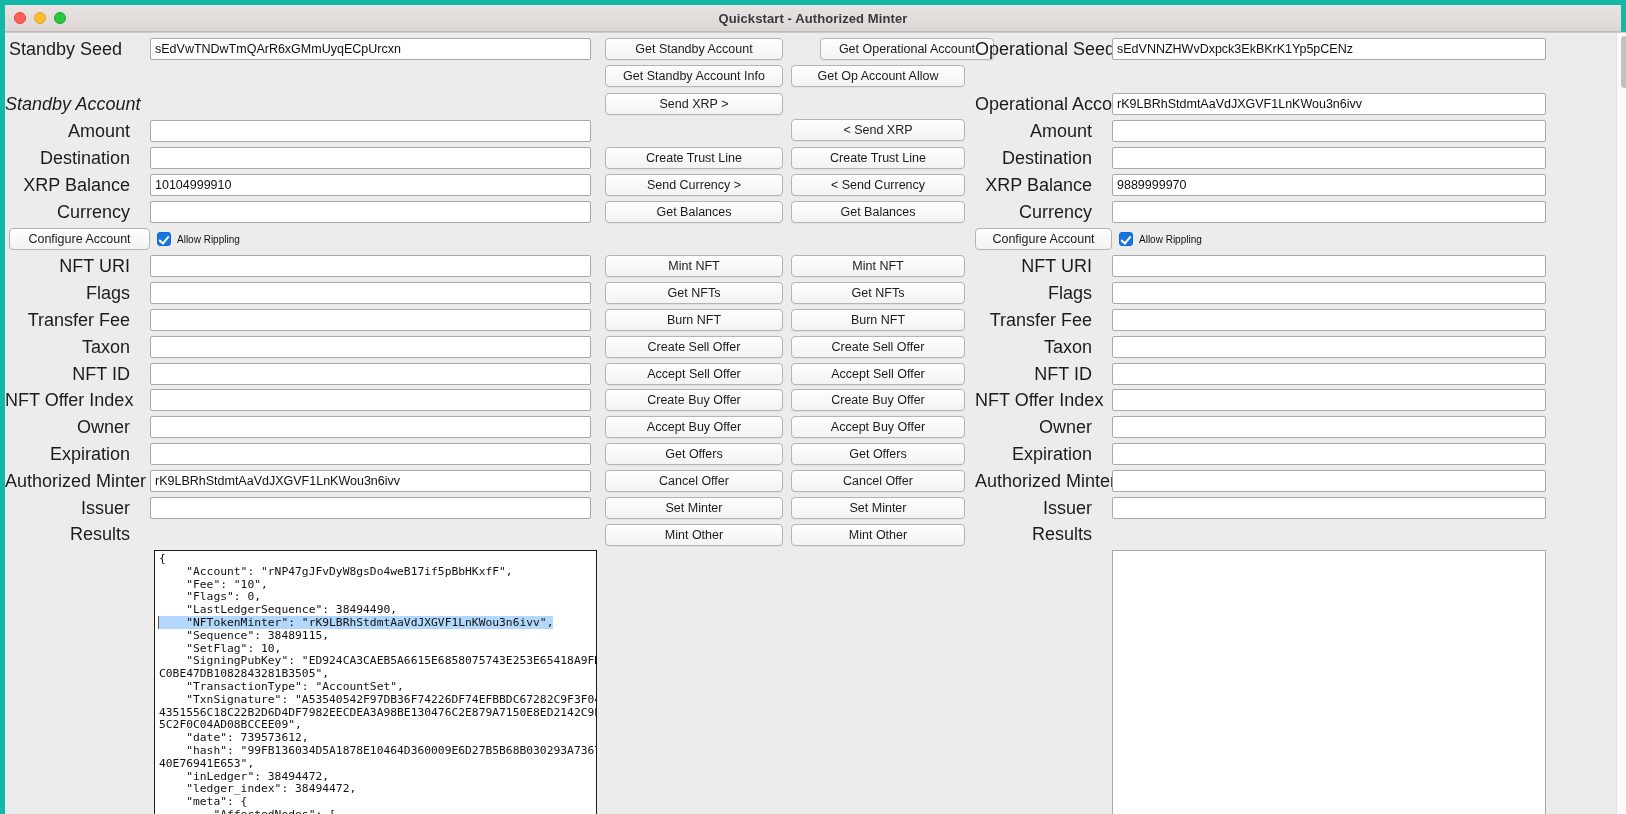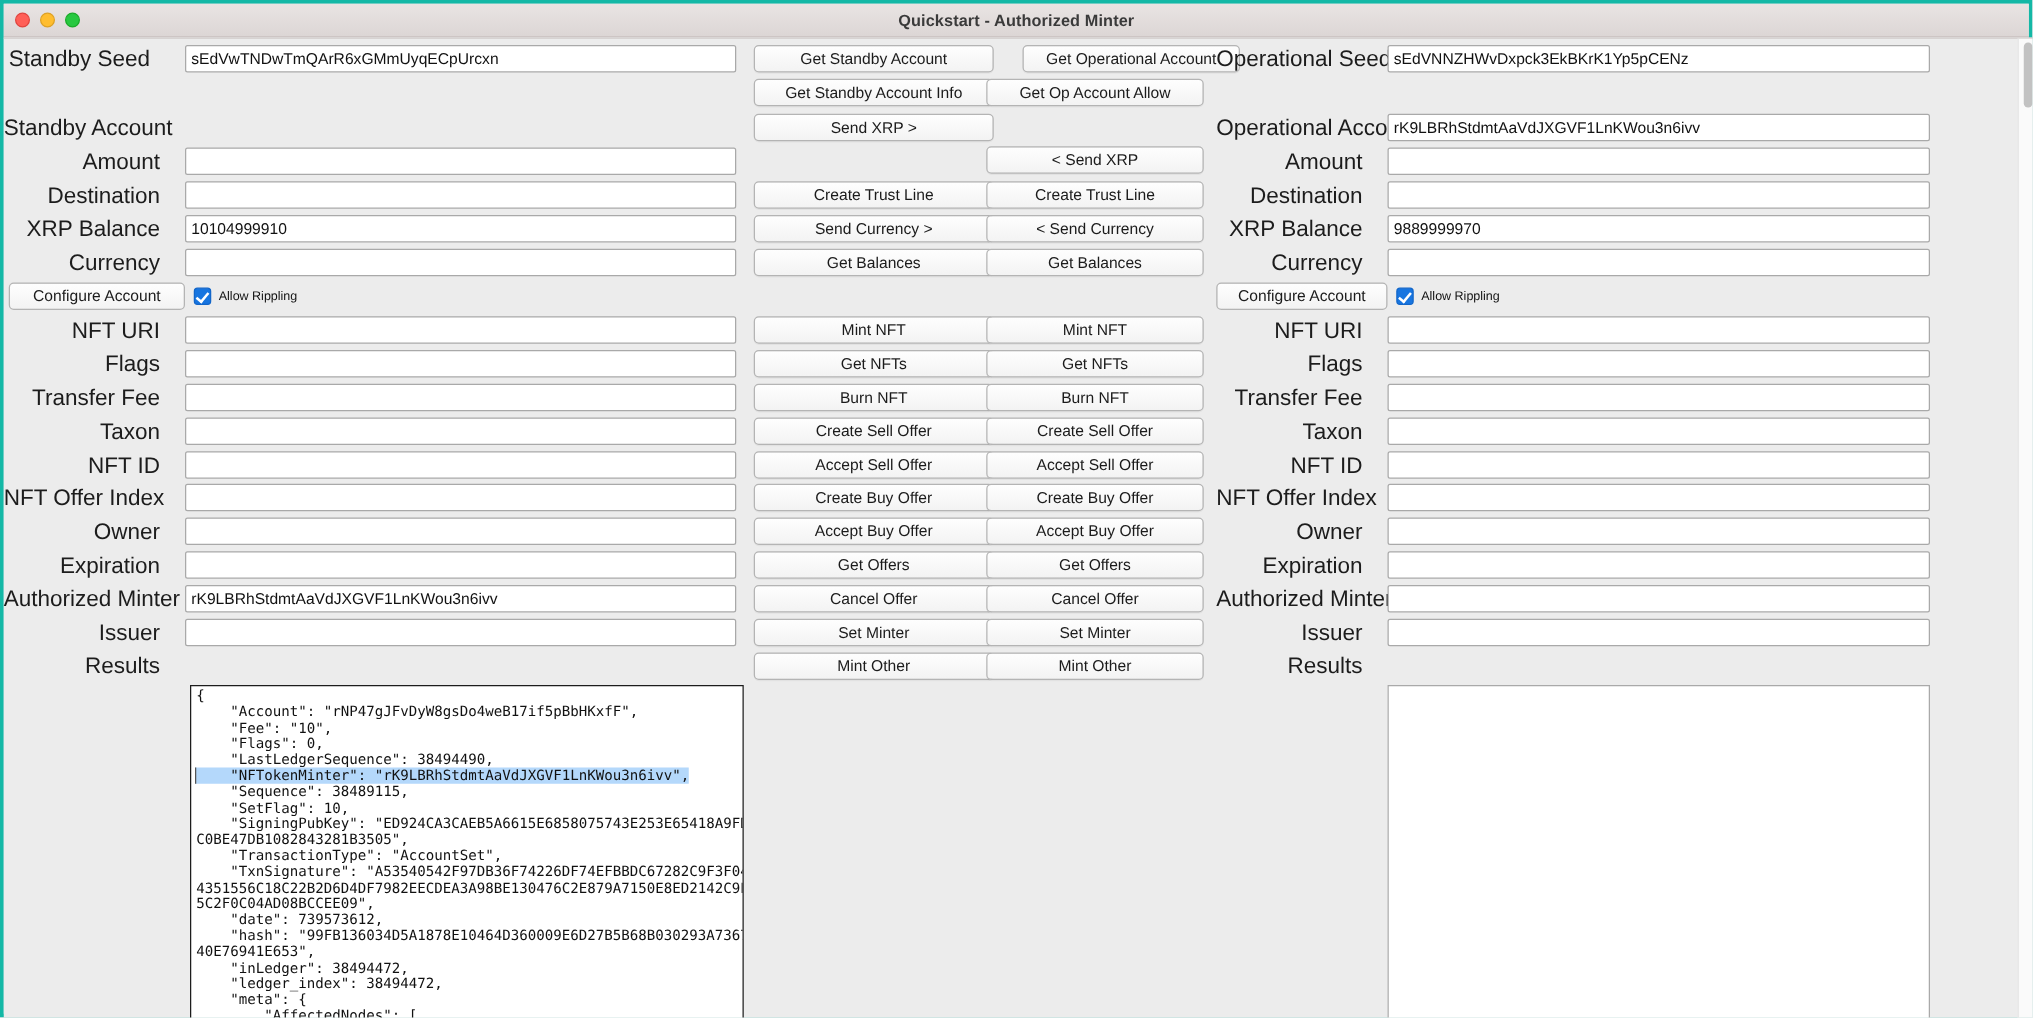--- a/index.html
+++ b/index.html
@@ -7,21 +7,21 @@
     margin: 0; padding: 0;
     width: 1626px; height: 814px;
     overflow: hidden;
     font-family: "Liberation Sans", sans-serif;
     background: #ececec;
   }
   #app {
     position: relative;
     width: 1626px; height: 814px;
     background: #ececec;
-    border: 3px solid #14b8a6;
+    border: 5px solid #14b8a6;
   }
   
   .titlebar {
     position: relative;
     height: 27px;
     background: linear-gradient(#e9e4e3, #dcd6d5);
     border-bottom: 1px solid #c3bbb9;
     display: flex; align-items: center; justify-content: center;
   }
   .titlebar .title {
@@ -99,21 +99,21 @@
     background: linear-gradient(#fefefe, #f3f3f3);
     border: 1px solid #b4b4b4;
     border-radius: 4px;
     font-size: 12.5px;
     color: #1b1b1b;
     display: flex; align-items: center; justify-content: center;
     box-shadow: 0 1px 0 rgba(0,0,0,0.04);
     cursor: default;
     white-space: nowrap;
   }
-  .btn-col-a { left: 4px;   width: 192px; }
+  .btn-col-a { left: 4px;   width: 178px; }
   .btn-col-b { left: 190px; width: 174px; }
 
   
   .cfg-btn {
     position: absolute;
     height: 22px;
     background: linear-gradient(#fefefe, #f3f3f3);
     border: 1px solid #b4b4b4;
     border-radius: 4px;
     font-size: 12.5px; color: #1b1b1b;
@@ -191,21 +191,21 @@
 
   <div class="content">
 
     <div class="panel left-panel">
 
       <div class="row" style="top:5px;left:0;">
         <div class="lbl" style="width:145px;text-align:left;padding-left:4px;">Standby Seed</div>
         <div class="field">sEdVwTNDwTmQArR6xGMmUyqECpUrcxn</div>
       </div>
 
-      <div class="row" style="top:60px;left:0;">
+      <div class="row" style="top:60px;left:0;font-style:italic;">
         <div class="lbl">Standby Account</div>
       </div>
 
       <div class="row" style="top:87px;left:0;">
         <div class="lbl">Amount</div>
         <div class="field"></div>
       </div>
 
       <div class="row" style="top:114px;left:0;">
         <div class="lbl">Destination</div>

